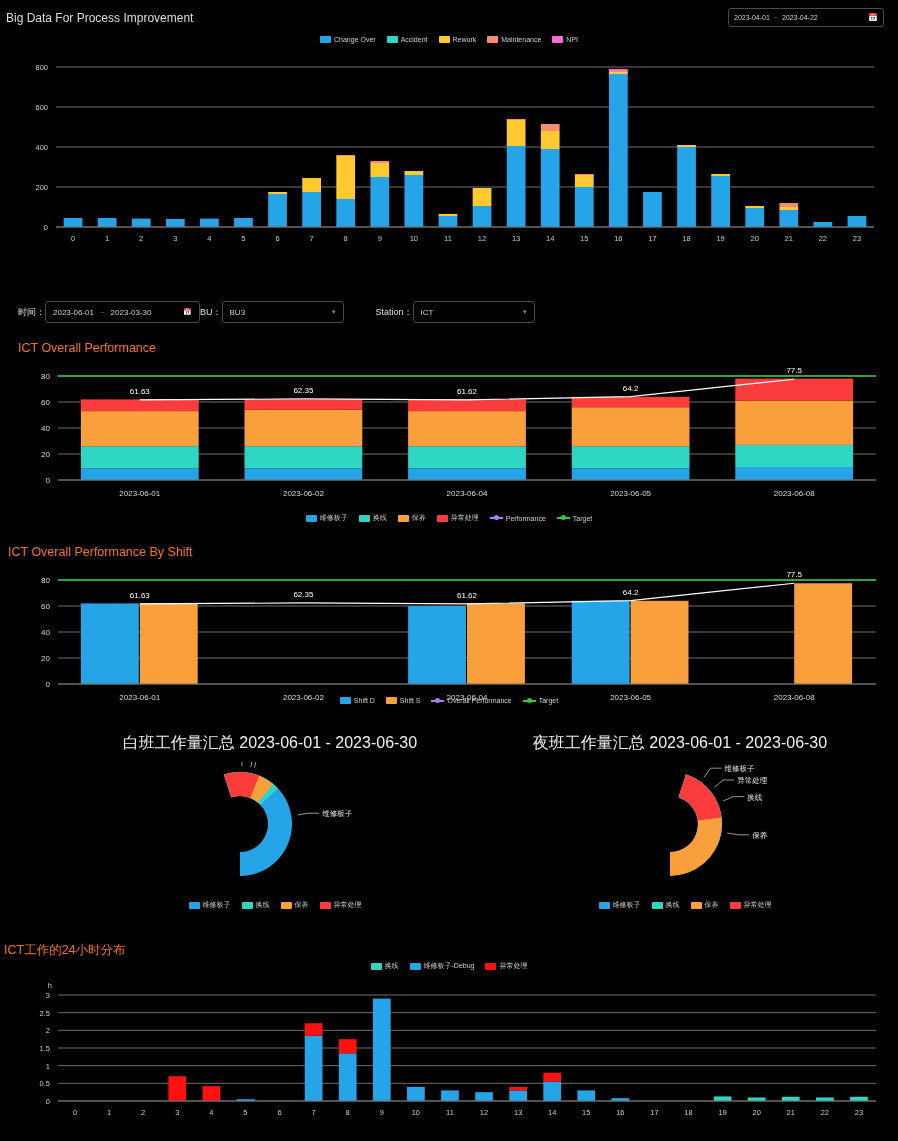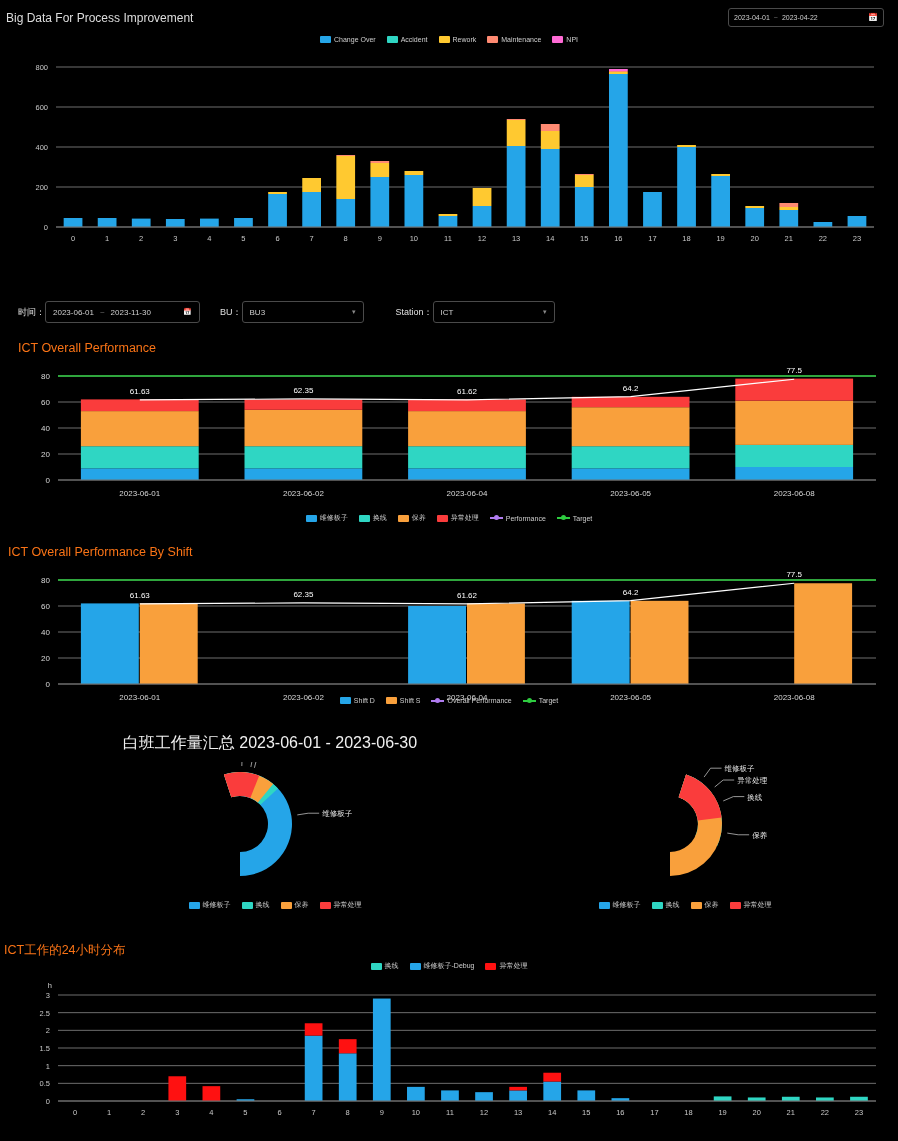--- a/index.html
+++ b/index.html
@@ -145,24 +145,24 @@
       <rect x="847.5854166666667" y="161" width="18.745833333333337" height="11" fill="#25a5e8"></rect>
       <text x="856.9583333333334" y="186" text-anchor="middle" font-family="&quot;Liberation Sans&quot;, sans-serif" font-size="7.5" fill="#c9c9c9">23</text>
       <line x1="56" y1="172" x2="874" y2="172" stroke="#6e6e6e" stroke-width="1"></line>
     </svg>
 
   <div class="filters">
     <span class="lbl">时间：</span>
     <span class="fld" style="width:155px">
       <span>2023-06-01</span>
       <span style="color:#777">~</span>
-      <span>2023-11-30</span>
+      <span>2023-03-30</span>
       <span class="chev">📅</span>
     </span>
-    <span class="lbl" style="margin-left:20px">BU：</span>
+    <span class="lbl" style="">BU：</span>
     <span class="fld" style="width:122px">
       <span>BU3</span>
       <span class="chev">▾</span>
     </span>
     <span class="lbl" style="margin-left:32px">Station：</span>
     <span class="fld" style="width:122px">
       <span>ICT</span>
       <span class="chev">▾</span>
     </span>
   </div>
@@ -323,20 +323,21 @@
     <span class="it">
         <i class="sw" style="background:#f9a03c"></i>
         <span>保养</span>
       </span>
     <span class="it">
         <i class="sw" style="background:#fa3c3c"></i>
         <span>异常处理</span>
       </span>
   </div>
 
+  <div style="position:absolute;left:530px;top:733px;width:300px;" class="pietitle">夜班工作量汇总 2023-06-01 - 2023-06-30</div>
   <svg id="pie2" width="330" height="135" style="position:absolute;left:520px;top:762px;">
       <path d="M166.06888370749726,12.545061152652018 A52,52 0 0 1 192.06888370749726,31.435166880791396 L172.65247584249852,45.54201293581075 A28,28 0 0 0 158.65247584249852,35.3704175437357 Z" fill="#25a5e8"></path>
       <line x1="184.09154463296343" y1="15.07701432625305" x2="190.55718240818064" y2="6.177827388128627" stroke="#bbb" stroke-width="0.8"></line>
       <line x1="190.55718240818064" y1="6.177827388128627" x2="201.55718240818064" y2="6.177827388128627" stroke="#bbb" stroke-width="0.8"></line>
       <text x="204.55718240818064" y="9.177827388128627" text-anchor="start" font-family="&quot;Liberation Sans&quot;, sans-serif" font-size="7.5" fill="#e6e6e6">维修板子</text>
       <path d="M166.06888370749726,12.545061152652018 A52,52 0 0 1 197.051006728233,84.14052316138378 L175.33515746904854,73.92182016382203 A28,28 0 0 0 158.65247584249852,35.3704175437357 Z" fill="#2fd6c3"></path>
       <line x1="203.22976828967091" y1="38.96542234318273" x2="213.3250691721947" y2="34.59679554620014" stroke="#bbb" stroke-width="0.8"></line>
       <line x1="213.3250691721947" y1="34.59679554620014" x2="224.3250691721947" y2="34.59679554620014" stroke="#bbb" stroke-width="0.8"></line>
       <text x="227.3250691721947" y="37.59679554620014" text-anchor="start" font-family="&quot;Liberation Sans&quot;, sans-serif" font-size="7.5" fill="#e6e6e6">换线</text>
       <path d="M166.06888370749726,12.545061152652018 A52,52 0 0 1 150,114 L150,90 A28,28 0 0 0 158.65247584249852,35.3704175437357 Z" fill="#f9a03c"></path>

